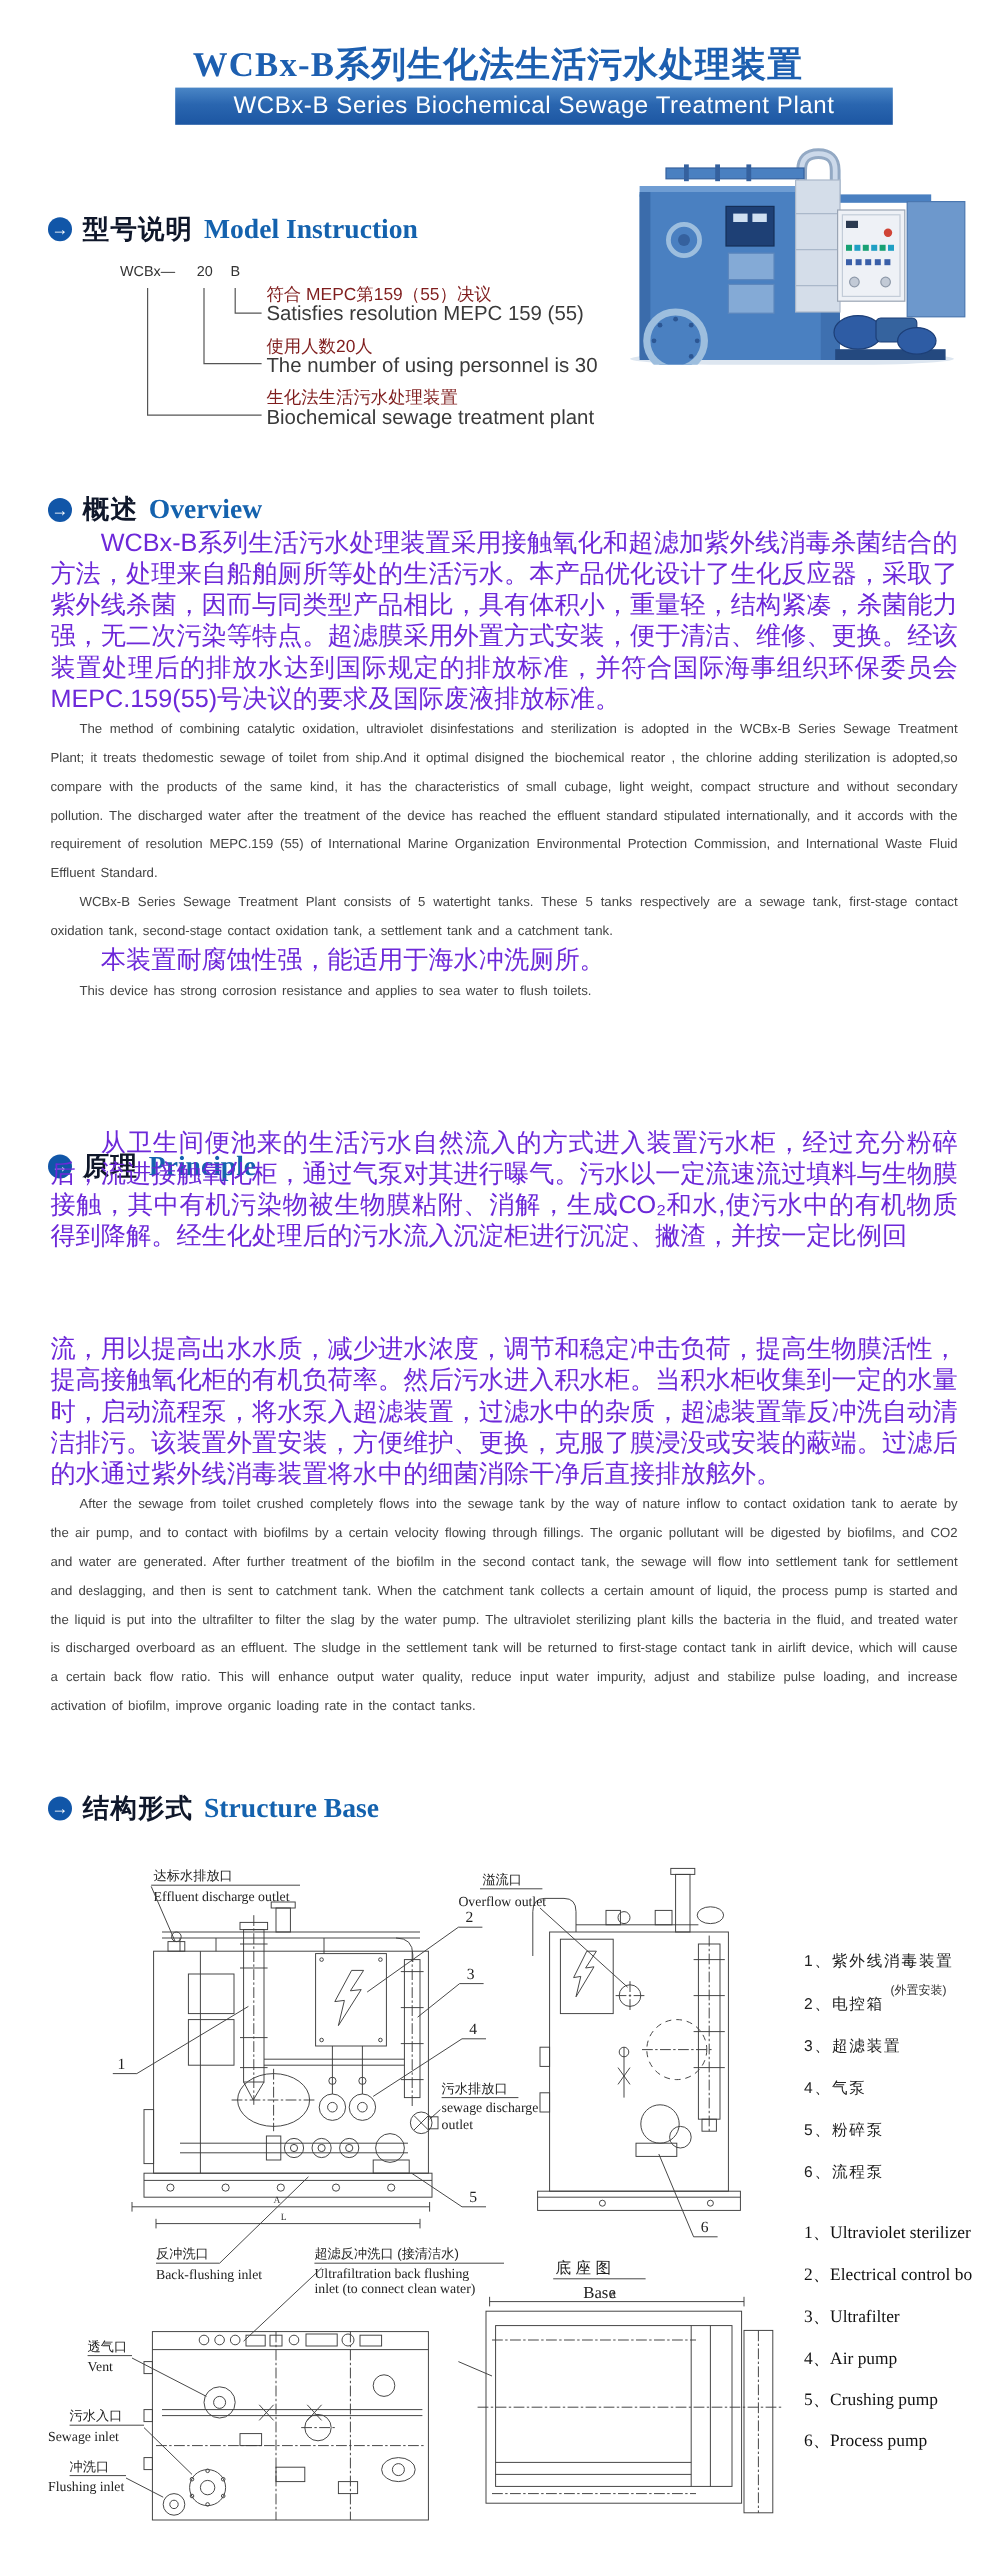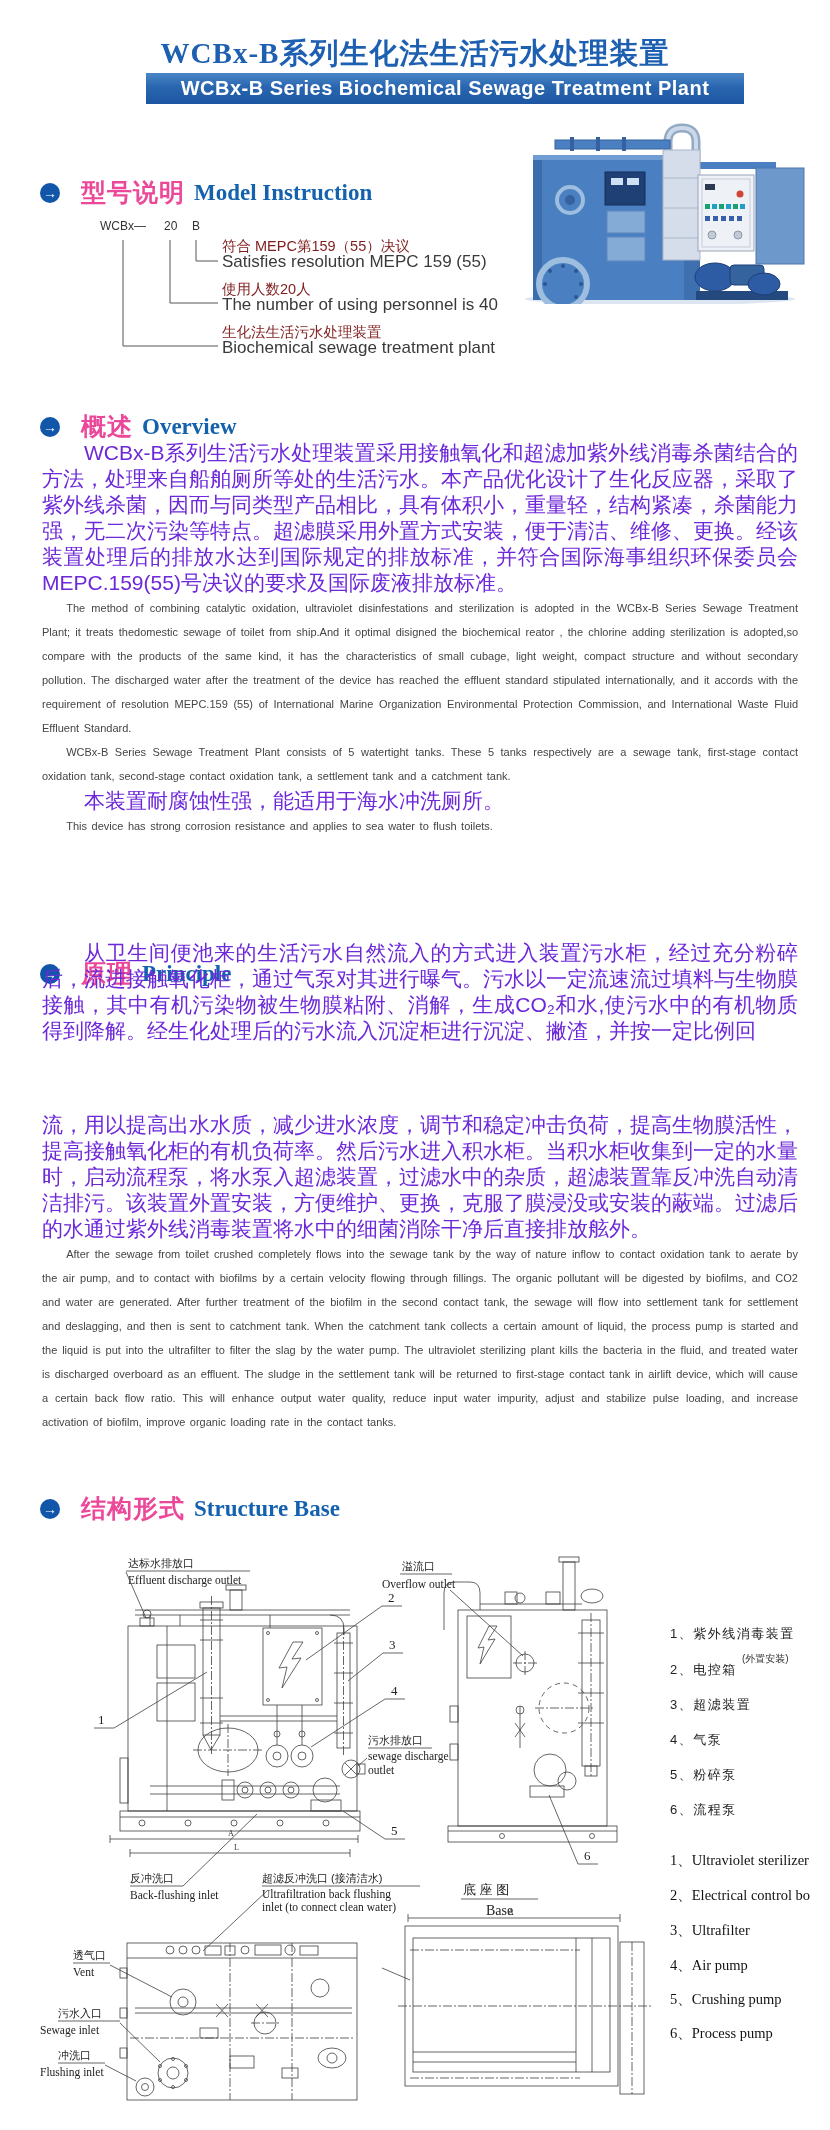--- a/index.html
+++ b/index.html
@@ -4,28 +4,28 @@
 <style>
   html,body{margin:0;padding:0;background:#ffffff;}
   #page{position:relative;width:830px;height:2130px;background:#ffffff;overflow:hidden;
         font-family:"Liberation Sans",sans-serif;}
   
   .title{position:absolute;left:0;top:34px;width:830px;margin:0;text-align:center;
          font-family:"Liberation Serif",serif;font-weight:bold;font-size:29px;
          color:#1d5fb0;letter-spacing:1px;}
   .banner{position:absolute;left:146px;top:73px;width:598px;height:31px;
           background:linear-gradient(180deg,#4a86c6 0%,#2a66b0 45%,#1c56a2 100%);
-          color:#ffffff;font-weight:bold;font-size:20px;line-height:31px;text-align:center;
+          color:#ffffff;font-weight:normal;font-size:20px;line-height:31px;text-align:center;
           letter-spacing:.5px;}
   
   .sec{position:absolute;left:40px;display:flex;align-items:center;gap:9px;}
   .sec-icon{width:20px;height:20px;border-radius:50%;background:#1156a8;color:#fff;
             display:flex;align-items:center;justify-content:center;font-size:14px;
             font-weight:bold;line-height:20px;}
-  .sec-cn{font-size:25px;font-weight:bold;color:#ec4899;letter-spacing:1px;margin-left:12px;}
+  .sec-cn{font-size:22px;font-weight:bold;color:#0f172a;letter-spacing:1px;}
   .sec-en{font-size:23px;font-weight:bold;color:#1462ae;font-family:"Liberation Serif",serif;}
   
   .md-code{position:absolute;top:219px;font-size:12px;color:#333;}
   .md-block{position:absolute;left:222px;}
   .md-cn{font-size:14.5px;color:#7f1d1d;line-height:16px;margin:0;}
   .md-en{font-size:17px;color:#3a3a3a;line-height:16px;margin:0;}
   .md-lines{position:absolute;left:0;top:0;pointer-events:none;}
   
   .textblock{position:absolute;left:42px;width:756px;}
   .cn{font-size:21px;line-height:26px;color:#6d28d9;text-align:justify;
@@ -158,21 +158,21 @@
   <span class="md-code" style="left:100px">WCBx—</span>
   <span class="md-code" style="left:164px">20</span>
   <span class="md-code" style="left:192px">B</span>
 
   <div class="md-block" style="top:238px">
     <p class="md-cn">符合 MEPC第159（55）决议</p>
     <p class="md-en">Satisfies resolution MEPC 159 (55)</p>
   </div>
   <div class="md-block" style="top:281px">
     <p class="md-cn">使用人数20人</p>
-    <p class="md-en">The number of using personnel is 40</p>
+    <p class="md-en">The number of using personnel is 30</p>
   </div>
   <div class="md-block" style="top:324px">
     <p class="md-cn">生化法生活污水处理装置</p>
     <p class="md-en">Biochemical sewage treatment plant</p>
   </div>
 
   <div class="sec" style="top:410px">
     <span class="sec-icon">→</span>
     <span class="sec-cn">概述</span>
     <span class="sec-en">Overview</span>

